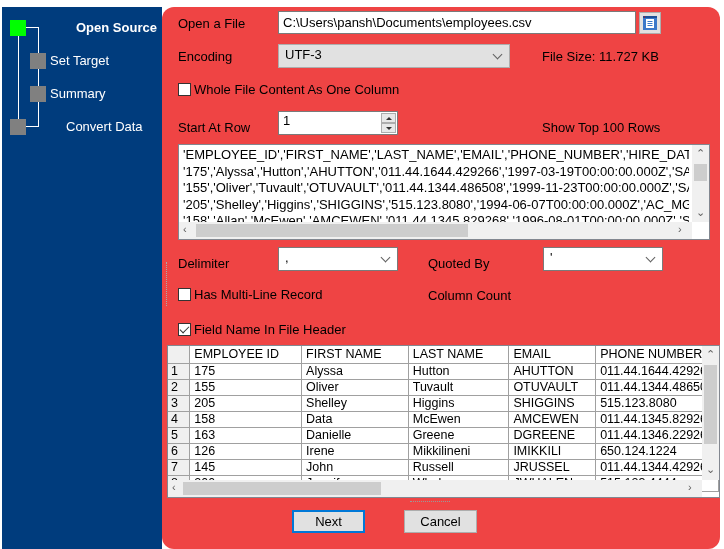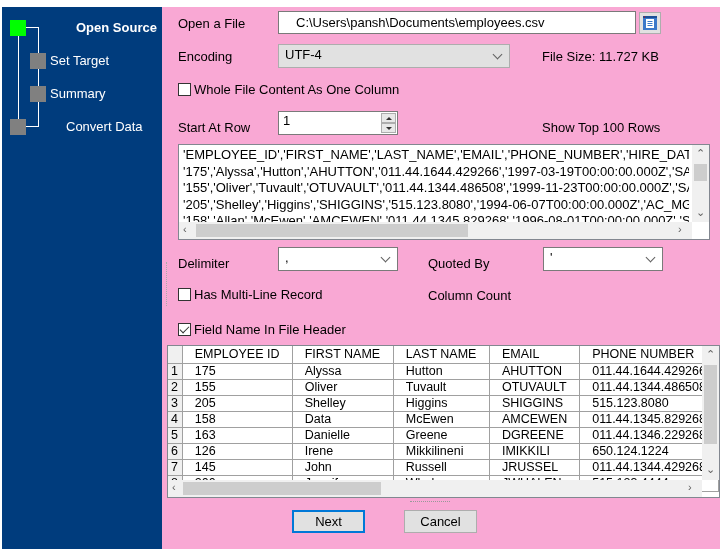--- a/index.html
+++ b/index.html
@@ -16,27 +16,28 @@
     background: #003c7d;
   }
   .tree-line { position: absolute; background: #ffffff; }
   .step-box { position: absolute; width: 16px; height: 16px; background: #808080; }
   .step-box.active { background: #00ff00; }
   .step-label { position: absolute; color: #fff; font-size: 13px; white-space: nowrap; }
   .step-label.active { font-weight: bold; margin-left: 34px; }
 
   .main {
     position: absolute; left: 162px; top: 7px; width: 558px; height: 542px;
-    background: #f9a8d4;
+    background: #ef4444;
+    border-radius: 12px;
   }
   .right-edge { position: absolute; left: 720px; top: 7px; width: 4px; height: 542px; background: #fff; }
   .lbl { position: absolute; font-size: 13px; white-space: nowrap; color: #000; }
   .textbox {
     position: absolute; background: #fff; border: 1px solid #7a7a7a;
-    padding: 1px 17px; font-size: 13px; white-space: nowrap; overflow: hidden;
+    padding: 1px 4px; font-size: 13px; white-space: nowrap; overflow: hidden;
   }
   .combo {
     position: absolute; border: 1px solid #adadad; background: #e1e1e1;
     padding: 2px 6px; font-size: 13px;
   }
   .combo.white { background: #fff; border-color: #7a7a7a; }
   .combo .chev {
     position: absolute; right: 8px; top: 6px; width: 7px; height: 7px;
     border-right: 1px solid #606060; border-bottom: 1px solid #606060;
     transform: rotate(45deg);
@@ -80,21 +81,21 @@
   .thumb { position: absolute; background: #cdcdcd; }
   .arr { position: absolute; font-size: 11px; color: #606060; line-height: 1; }
 
   .grid {
     position: absolute; left: 5px; top: 338px; width: 553px; height: 153px;
     background: #fff; border: 1px solid #828790; overflow: hidden;
   }
   table.dg { border-collapse: collapse; position: absolute; left: 0; top: 0; table-layout: fixed; }
   table.dg td, table.dg th {
     font-size: 12.5px; font-weight: normal; text-align: left; white-space: nowrap; overflow: hidden;
-    padding: 0 12px; height: 16px; line-height: 15px;
+    padding: 0 4px; height: 16px; line-height: 15px;
     border-right: 1px solid #a0a0a0; border-bottom: 1px solid #a0a0a0;
   }
   table.dg th { background: #fff; height: 17px; }
   table.dg td.rn, table.dg th.rn { background: #f0f0f0; padding: 0 3px; }
 
   .btn {
     position: absolute; height: 23px; border: 1px solid #adadad; background: #e1e1e1;
     font-size: 13px; text-align: center; line-height: 21px;
   }
   .btn.default { border: 2px solid #0078d7; line-height: 19px; }
@@ -139,21 +140,21 @@
       <rect x="4" y="3.5" width="1" height="1" fill="#d00"></rect>
       <rect x="6" y="6" width="8" height="9" fill="#fff"></rect>
       <rect x="7.5" y="8" width="5" height="1" fill="#3a78c9"></rect>
       <rect x="7.5" y="10" width="5" height="1" fill="#3a78c9"></rect>
       <rect x="7.5" y="12" width="5" height="1" fill="#3a78c9"></rect>
     </svg>
   </div>
 
   <div class="lbl" style="left:16px;top:42px;">Encoding</div>
   <div class="combo" style="left:116px;top:37px;width:232px;height:24px;">
-    <span>UTF-4</span>
+    <span>UTF-3</span>
     <span class="chev"></span>
   </div>
   <div class="lbl" style="left:380px;top:42px;">File Size: 11.727 KB</div>
 
   <div class="chk" style="left:16px;top:76px;"></div>
   <div class="lbl" style="left:32px;top:75px;">Whole File Content As One Column</div>
 
   <div class="lbl" style="left:16px;top:113px;">Start At Row</div>
   <div class="spin" style="left:116px;top:104px;width:120px;height:24px;">
     <span>1</span>

